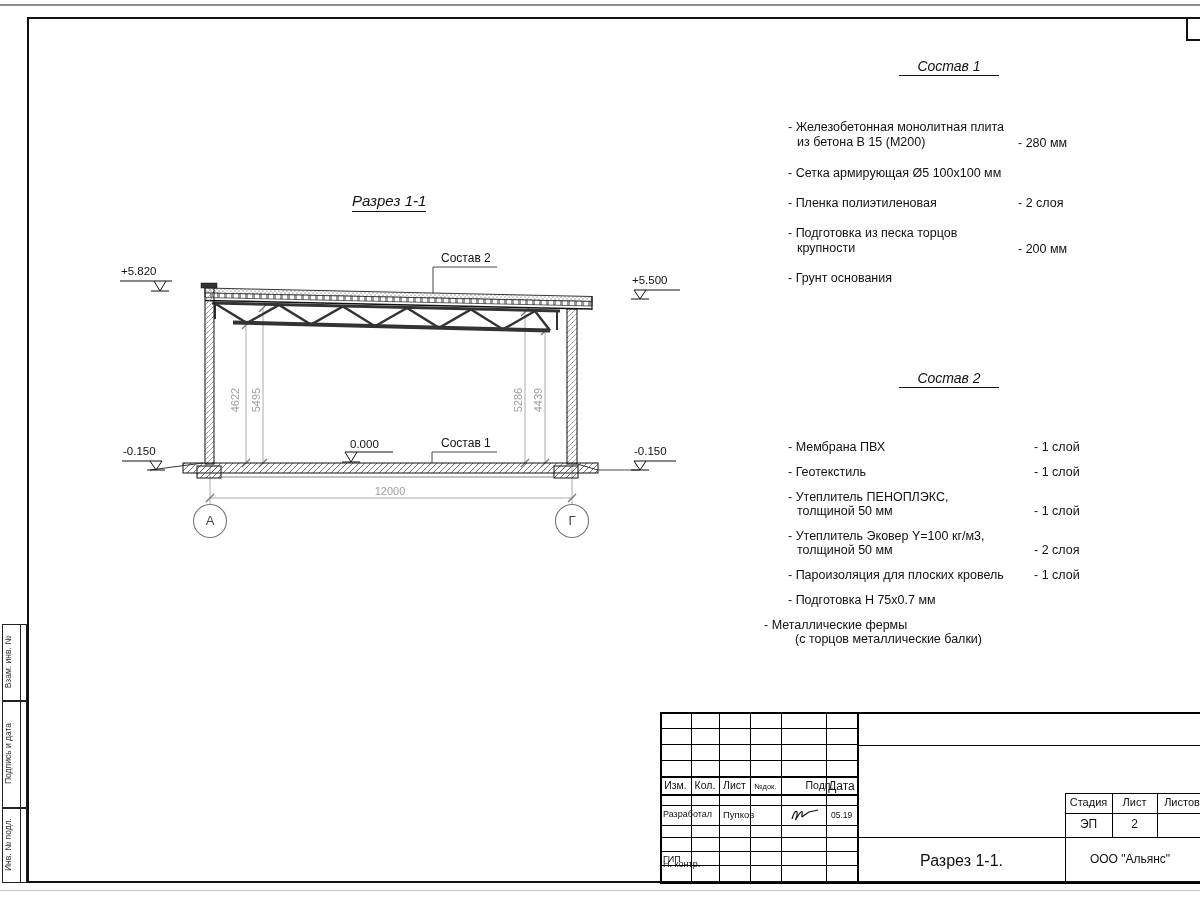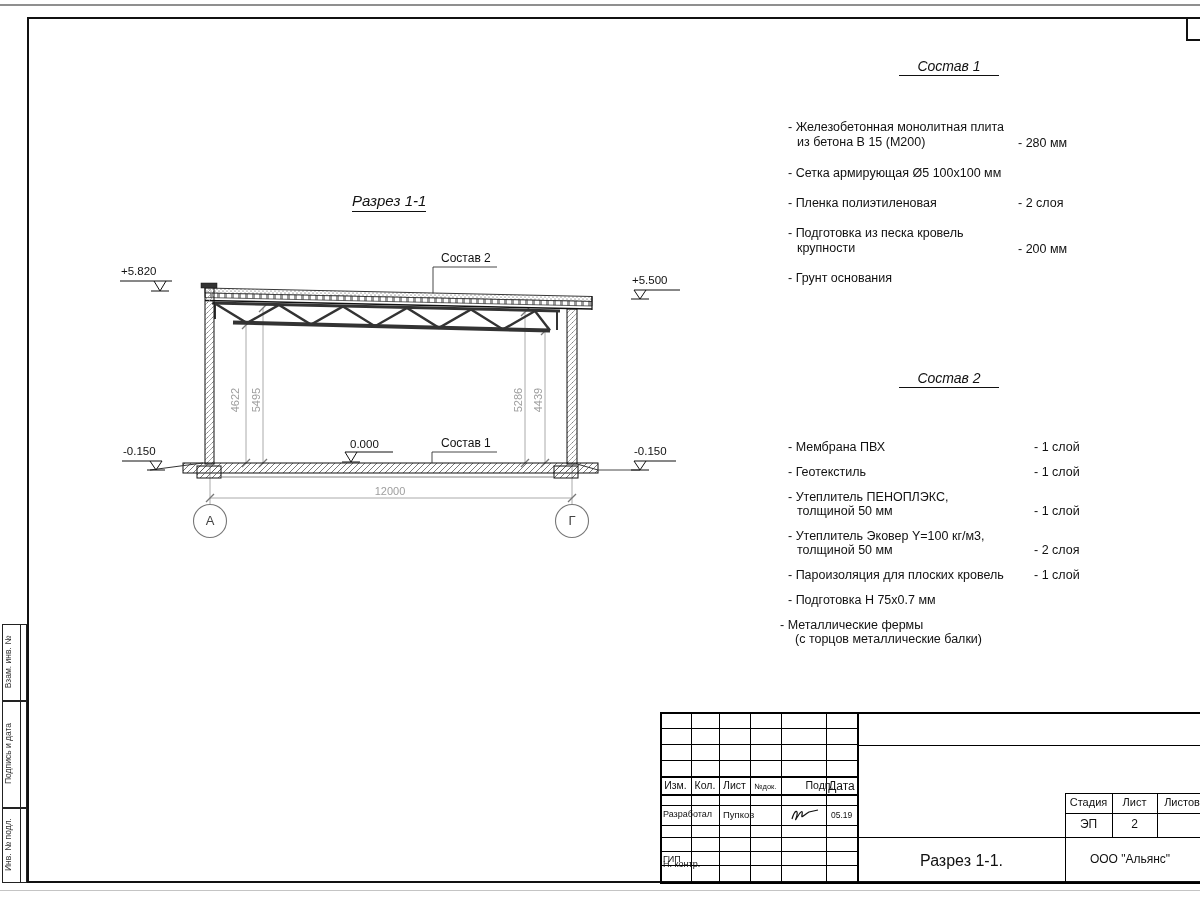--- a/index.html
+++ b/index.html
@@ -163,40 +163,40 @@
   <div class="txt ctr" style="left:196px;top:513px;width:28px;font-size:13px;color:#444;">А</div>
   <div class="txt ctr" style="left:558px;top:513px;width:28px;font-size:13px;color:#444;">Г</div>
 
   <div class="txt ital ctr" style="left:899px;top:58px;width:100px;font-size:14px;border-bottom:1px solid #111;padding-bottom:1px;">Состав 1</div>
   <div class="txt" style="left:788px;top:120px;font-size:12.5px;">- Железобетонная  монолитная плита</div>
   <div class="txt" style="left:797px;top:135px;font-size:12.5px;">из бетона В 15 (М200)</div>
   <div class="txt" style="left:1018px;top:136px;font-size:12.5px;">- 280 мм</div>
   <div class="txt" style="left:788px;top:166px;font-size:12.5px;text-align:center;">- Сетка армирующая Ø5 100х100 мм</div>
   <div class="txt" style="left:788px;top:196px;font-size:12.5px;">- Пленка полиэтиленовая</div>
   <div class="txt" style="left:1018px;top:196px;font-size:12.5px;">-  2 слоя</div>
-  <div class="txt" style="left:788px;top:226px;font-size:12.5px;">- Подготовка из песка кровель</div>
+  <div class="txt" style="left:788px;top:226px;font-size:12.5px;">- Подготовка из песка торцов</div>
   <div class="txt" style="left:797px;top:241px;font-size:12.5px;">крупности</div>
   <div class="txt" style="left:1018px;top:242px;font-size:12.5px;">- 200 мм</div>
   <div class="txt" style="left:788px;top:271px;font-size:12.5px;">- Грунт основания</div>
 
   <div class="txt ital ctr" style="left:899px;top:370px;width:100px;font-size:14px;border-bottom:1px solid #111;padding-bottom:1px;">Состав 2</div>
   <div class="txt" style="left:788px;top:440px;font-size:12.5px;">- Мембрана ПВХ</div>
   <div class="txt" style="left:1034px;top:440px;font-size:12.5px;">- 1 слой</div>
   <div class="txt" style="left:788px;top:465px;font-size:12.5px;">- Геотекстиль</div>
   <div class="txt" style="left:1034px;top:465px;font-size:12.5px;">- 1 слой</div>
   <div class="txt" style="left:788px;top:490px;font-size:12.5px;">- Утеплитель ПЕНОПЛЭКС,</div>
   <div class="txt" style="left:797px;top:504px;font-size:12.5px;">толщиной 50 мм</div>
   <div class="txt" style="left:1034px;top:504px;font-size:12.5px;">- 1 слой</div>
   <div class="txt" style="left:788px;top:529px;font-size:12.5px;">- Утеплитель Эковер Y=100 кг/м3,</div>
   <div class="txt" style="left:797px;top:543px;font-size:12.5px;">толщиной 50 мм</div>
   <div class="txt" style="left:1034px;top:543px;font-size:12.5px;">- 2 слоя</div>
   <div class="txt" style="left:788px;top:568px;font-size:12.5px;">- Пароизоляция для плоских кровель</div>
   <div class="txt" style="left:1034px;top:568px;font-size:12.5px;">- 1 слой</div>
   <div class="txt" style="left:788px;top:593px;font-size:12.5px;">- Подготовка Н 75х0.7 мм</div>
-  <div class="txt" style="left:780px;top:618px;font-size:12.5px;">- Металлические фермы</div>
+  <div class="txt" style="left:764px;top:618px;font-size:12.5px;">- Металлические фермы</div>
   <div class="txt" style="left:795px;top:632px;font-size:12.5px;">(с торцов металлические балки)</div>
 
   <div>
 
     <div class="vline" style="left:660px;top:712px;height:171px;width:2px;"></div>
     <div class="hline" style="left:660px;top:712px;width:540px;height:2px;"></div>
     <div class="hline" style="left:660px;top:882px;width:540px;height:2px;"></div>
 
     <div class="vline" style="left:691px;top:712px;height:171px;"></div>
     <div class="vline" style="left:719px;top:712px;height:171px;"></div>

